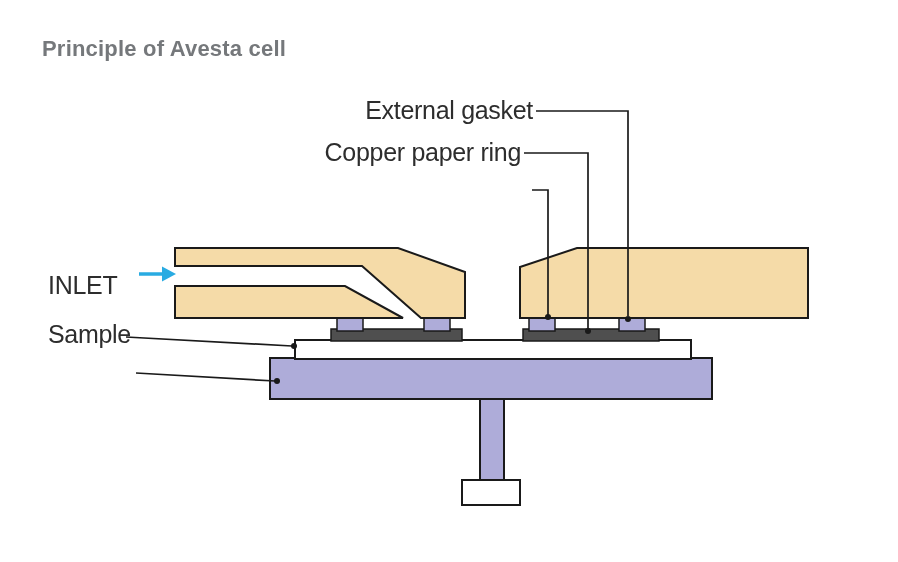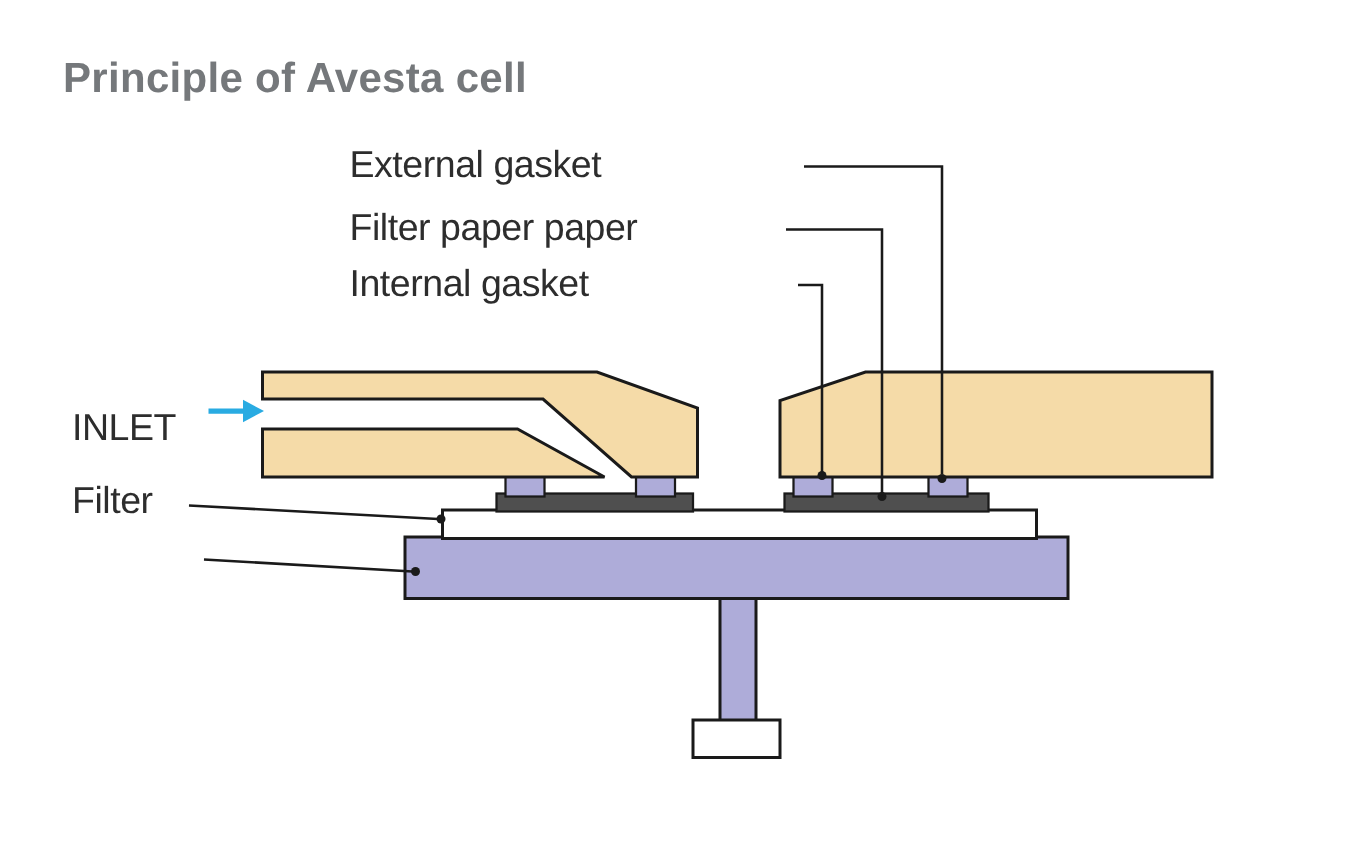--- a/index.html
+++ b/index.html
@@ -3,42 +3,41 @@
 <meta charset="utf-8">
 <style>
   html,body{margin:0;padding:0;background:#fff;}
   .stage{
     position:relative;width:898px;height:562px;overflow:hidden;
     background:var(--c-background,#ffffff);
     font-family:"Liberation Sans",sans-serif;
   }
   .title{
     position:absolute;left:42px;top:36px;
-    font-size:28px;font-weight:bold;letter-spacing:.2px;
+    font-size:22px;font-weight:bold;letter-spacing:.2px;
     color:var(--c-title,#75787b);white-space:nowrap;
   }
   .lbl{
     position:absolute;font-size:25px;letter-spacing:-.3px;white-space:nowrap;
     color:var(--c-label-text,#2d2d2d);
   }
-  .r{}
+  .r{text-align:right;}
   svg.diagram{position:absolute;left:0;top:0;}
 </style>
 </head>
 <body>
 
 <div class="stage">
 
   <div class="title">Principle of Avesta cell</div>
 
   <div class="lbl r" style="left:233px;top:96px;width:300px">External gasket</div>
-  <div class="lbl r" style="left:233px;top:138px;width:288px">Filter paper paper</div>
-  <div class="lbl r" style="left:233px;top:175px;width:296px">Internal gasket</div>
+  <div class="lbl r" style="left:233px;top:138px;width:288px">Copper paper ring</div>
   <div class="lbl" style="left:48px;top:271px">INLET</div>
-  <div class="lbl" style="left:48px;top:320px">Filter</div>
+  <div class="lbl" style="left:48px;top:320px">Sample</div>
   <div class="lbl" style="left:48px;top:355px;line-height:32px">
   </div>
 
   <svg class="diagram" width="898" height="562" viewBox="0 0 898 562">
 
     <rect x="480" y="398" width="24" height="84" style="fill:var(--c-gasket-purple);stroke:var(--c-outline);stroke-width:2"></rect>
     <rect x="462" y="480" width="58" height="25" style="fill:var(--c-sample-white);stroke:var(--c-outline);stroke-width:2"></rect>
 
     <rect x="270" y="358" width="442" height="41" style="fill:var(--c-gasket-purple);stroke:var(--c-outline);stroke-width:2"></rect>
 

